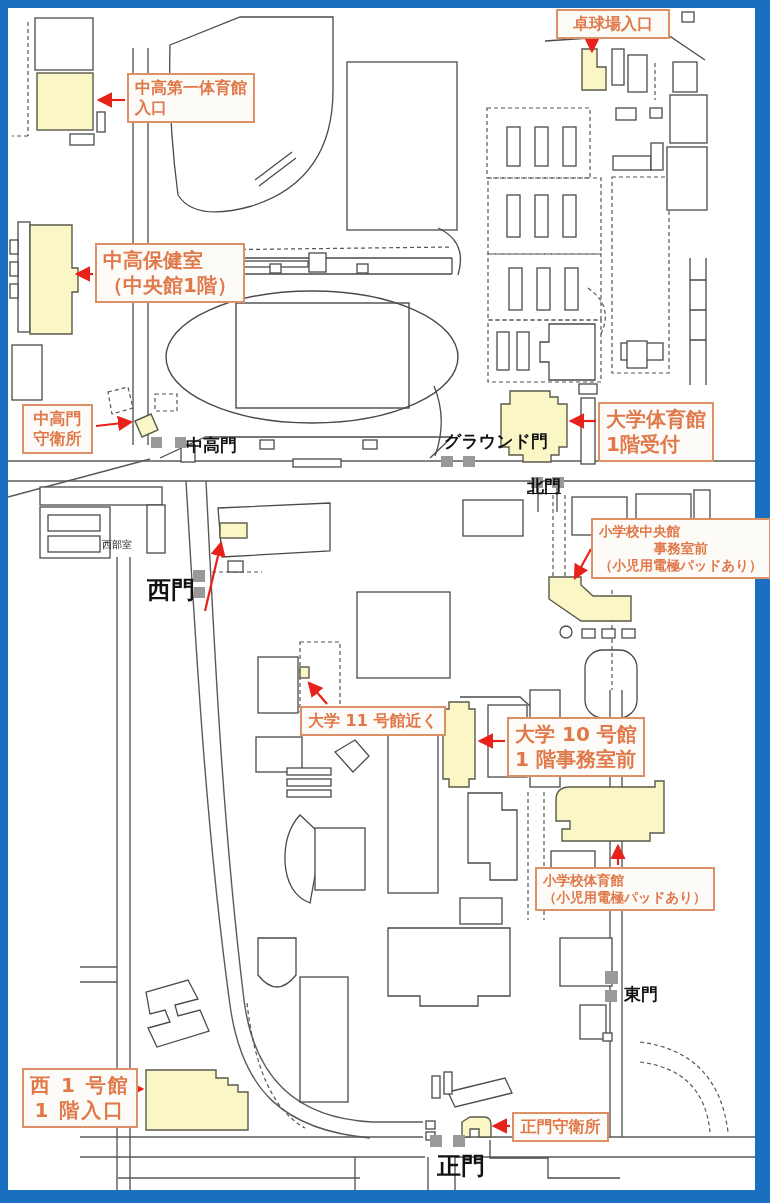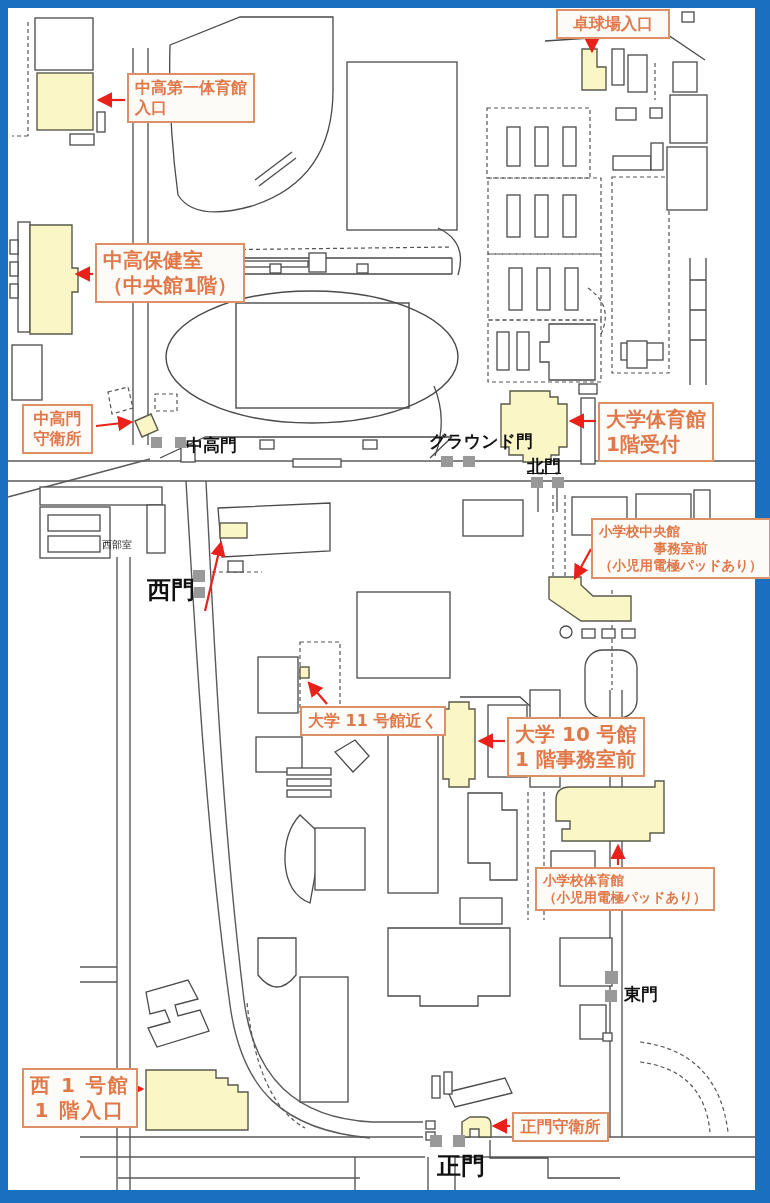--- a/index.html
+++ b/index.html
@@ -304,20 +304,20 @@
   </div>
   <div class="callout fs15 ctr" style="left:22px;top:1068px;min-width:91px;letter-spacing:2px;">
     <span>西 1 号館</span>
     <span>1 階入口</span>
   </div>
   <div class="callout fs16 ctr" style="left:512px;top:1112px;min-width:97px;">
     <span>正門守衛所</span>
   </div>
 
   <div class="gate" style="left:186px;top:434px;">中高門</div>
-  <div class="gate" style="left:429px;top:430px;">グラウンド門</div>
-  <div class="gate" style="left:527px;top:455px;text-decoration:underline;">北門</div>
+  <div class="gate" style="left:444px;top:430px;">グラウンド門</div>
+  <div class="gate" style="left:527px;top:475px;text-decoration:underline;">北門</div>
   <div class="gate big" style="left:147px;top:574px;">西門</div>
   <div class="gate" style="left:624px;top:983px;">東門</div>
   <div class="gate big" style="left:437px;top:1150px;">正門</div>
   <div class="small-note" style="left:102px;top:538px;">西部室</div>
 
 </div>
 
 </body></html>

